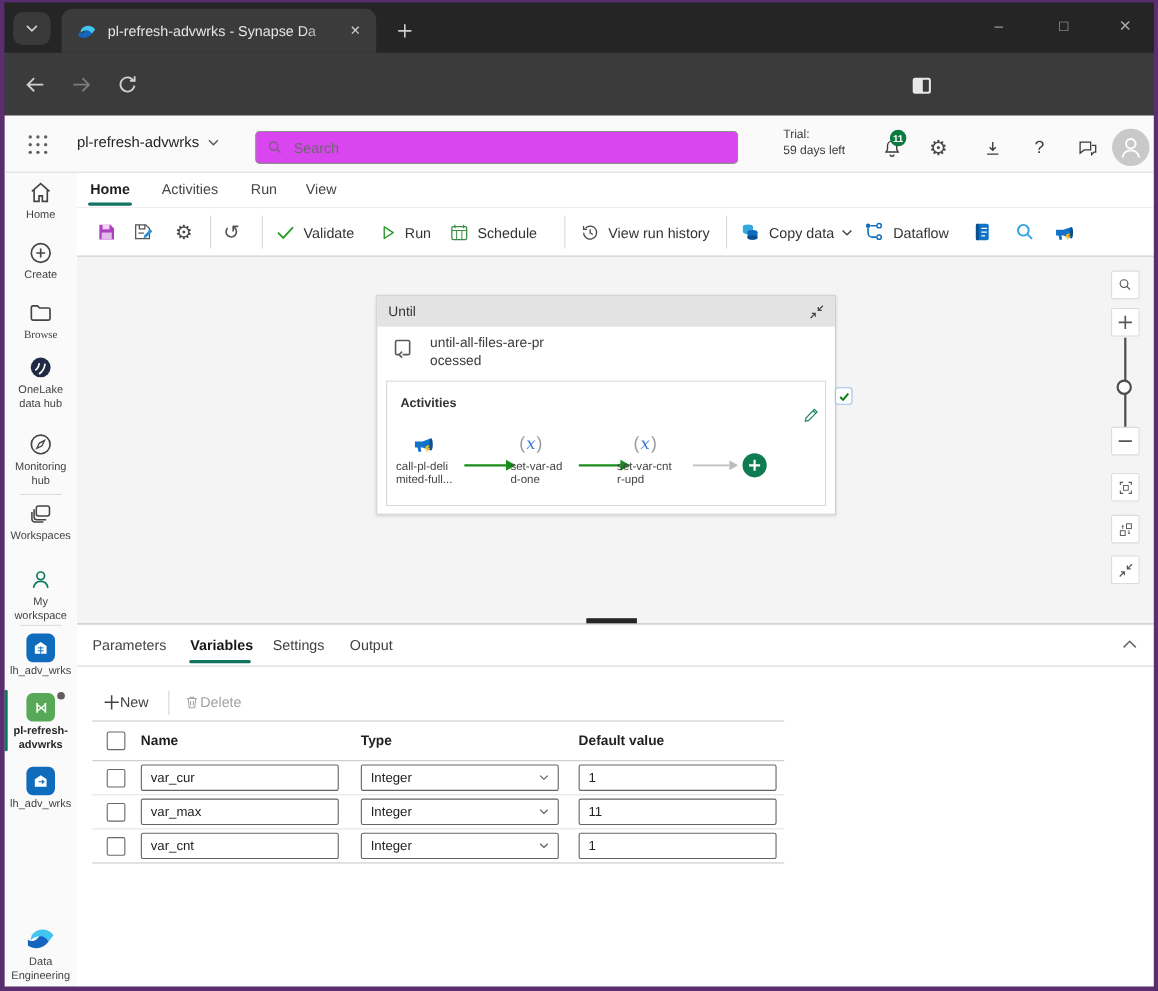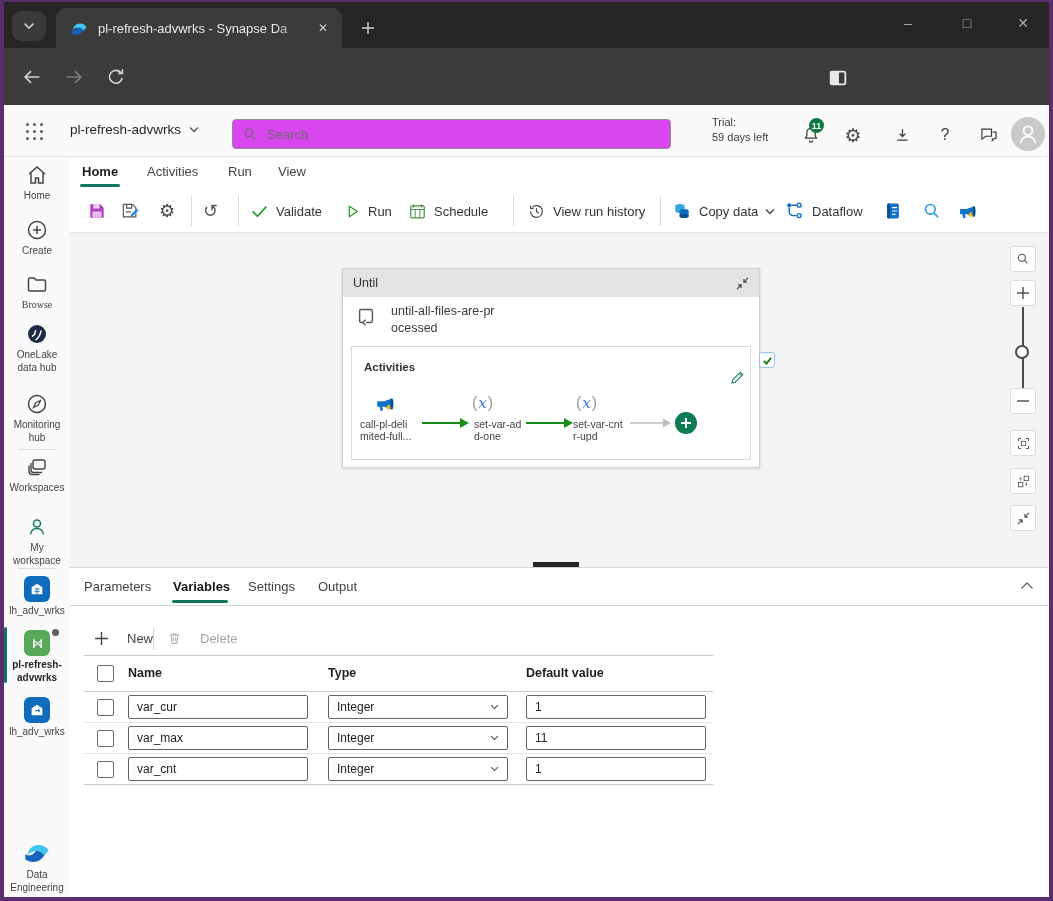--- a/index.html
+++ b/index.html
@@ -69,21 +69,21 @@
   .draghandle{position:absolute;left:463px;bottom:0;width:46px;height:5px;background:#262626;}
   .zbtn{position:absolute;left:940px;width:26px;height:26px;background:#fff;border:1px solid #dcdcdc;border-radius:2px;display:flex;align-items:center;justify-content:center;color:#555;box-sizing:border-box;}
   .ztrack{position:absolute;left:952px;top:74px;width:2px;height:83px;background:#4d4d4d;}
   .zthumb{position:absolute;left:945px;top:112px;width:14px;height:14px;border-radius:50%;background:#fff;border:2px solid #4d4d4d;box-sizing:border-box;}
   
   .panel{position:absolute;left:70px;top:567px;width:979px;height:330px;background:#fff;border-top:1px solid #d6d6d6;box-sizing:border-box;}
   .ptab{position:absolute;top:11px;font-size:13px;color:#424242;}
   .ptab.active{color:#161616;font-weight:bold;}
   .punder{position:absolute;height:3px;background:#117361;border-radius:2px;top:32px;}
   .pline{position:absolute;left:0;top:37px;width:979px;height:1px;background:#d4d4d4;}
-  .action{position:absolute;top:57px;height:26px;display:flex;align-items:center;gap:18px;font-size:13px;color:#424242;}
+  .action{position:absolute;top:57px;height:26px;display:flex;align-items:center;gap:0;font-size:13px;color:#424242;}
   .action.disabled{color:#a3a3a3;}
   .aline{position:absolute;left:14px;top:87px;width:629px;height:1px;background:#c9c9c9;}
   .thead{position:absolute;left:14px;top:88px;width:629px;height:36px;border-bottom:1px solid #c9c9c9;box-sizing:border-box;}
   .thc{position:absolute;top:10px;font-size:12.5px;font-weight:bold;color:#1f1f1f;}
   .trow{position:absolute;left:14px;width:629px;height:31px;border-bottom:1px solid #e4e4e4;box-sizing:border-box;}
   .trow.last{border-bottom:1px solid #c9c9c9;}
   .cb{position:absolute;width:17px;height:17px;border:1px solid #686868;border-radius:2px;background:#fff;box-sizing:border-box;}
   .tin{position:absolute;top:3px;width:180px;height:24px;border:1px solid #646464;border-radius:2px;font-size:12px;font-family:"Liberation Sans",sans-serif;color:#222;padding:0 8px;box-sizing:border-box;background:#fff;}
   .tsel{position:absolute;top:3px;width:180px;height:24px;border:1px solid #646464;border-radius:2px;background:#fff;box-sizing:border-box;font-size:12px;color:#222;display:flex;align-items:center;padding:0 8px;}
   .tsel svg{position:absolute;right:8px;}
@@ -514,33 +514,33 @@
           <span>mited-full...</span>
         </span>
         <span class="abs" style="left:70px;top:70px;">
             <svg width="48" height="12" viewBox="0 0 48 12">
               <path d="M0 6h38" stroke="#1a8c1a" stroke-width="2"></path>
               <path d="M38 1l9 5-9 5z" fill="#1a8c1a"></path>
             </svg>
           </span>
 
         <span class="abs setvar" style="left:120px;top:47px;"><span>(</span><span class="vx">x</span><span>)</span></span>
-        <span class="nlab" style="left:112px;top:71px;margin-left:10px;">
+        <span class="nlab" style="left:112px;top:71px;">
           <span>set-var-ad</span><br>
           <span>d-one</span>
         </span>
         <span class="abs" style="left:174px;top:70px;">
             <svg width="48" height="12" viewBox="0 0 48 12">
               <path d="M0 6h38" stroke="#1a8c1a" stroke-width="2"></path>
               <path d="M38 1l9 5-9 5z" fill="#1a8c1a"></path>
             </svg>
           </span>
 
         <span class="abs setvar" style="left:224px;top:47px;"><span>(</span><span class="vx">x</span><span>)</span></span>
-        <span class="nlab" style="left:221px;top:71px;">
+        <span class="nlab" style="left:209px;top:71px;">
           <span>set-var-cnt</span><br>
           <span>r-upd</span>
         </span>
         <span class="abs" style="left:278px;top:70px;">
             <svg width="42" height="12" viewBox="0 0 42 12">
               <path d="M0 6h33" stroke="#bdbdbd" stroke-width="1.6"></path>
               <path d="M33 1.5l8 4.5-8 4.5z" fill="#bdbdbd"></path>
             </svg>
           </span>
         <span class="pluscirc" style="left:323px;top:65px;">

